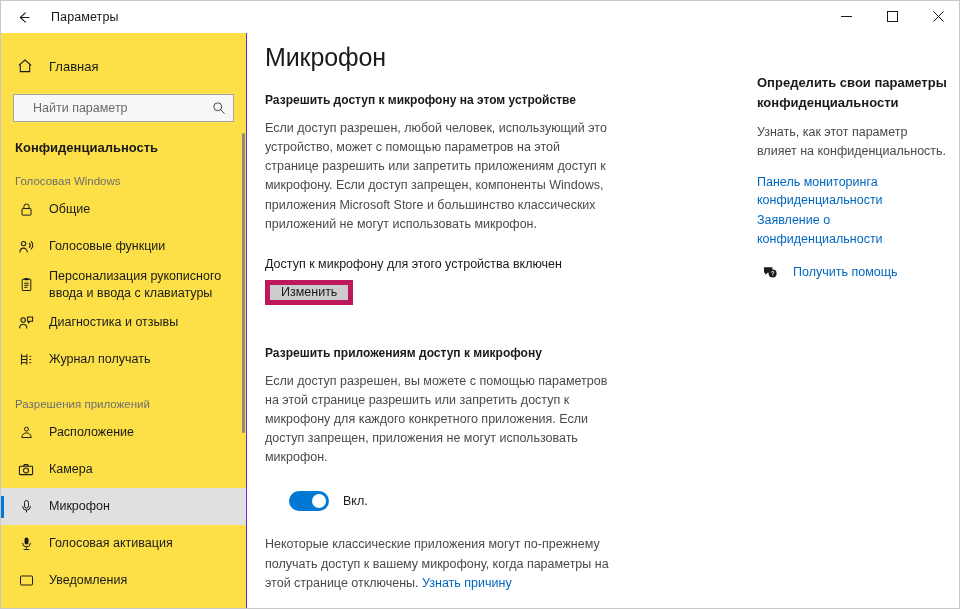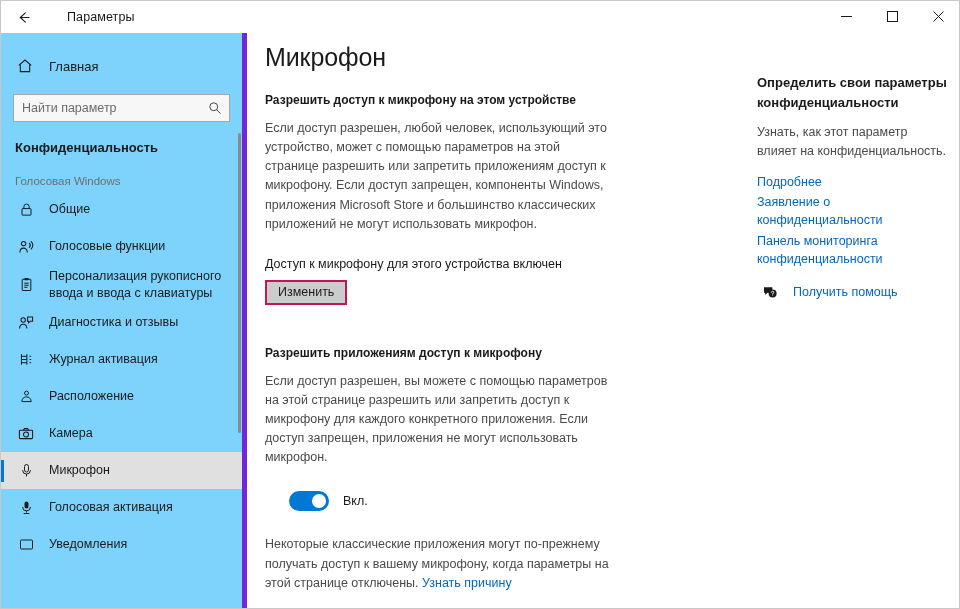--- a/index.html
+++ b/index.html
@@ -43,43 +43,43 @@
     height: 32px;
     display: flex;
     align-items: center;
     justify-content: center;
     color: #1a1a1a;
   }
   .back-btn svg { display: block; }
   .title-text {
     font-size: 12.5px;
     color: #1a1a1a;
-    margin-left: 22px;
+    margin-left: 6px;
     letter-spacing: 0.1px;
   }
   .titlebar-spacer { flex: 1; }
   .wincontrols { display: flex; height: 32px; }
   .winbtn {
     width: 46px;
     height: 32px;
     display: flex;
     align-items: center;
     justify-content: center;
     color: #1a1a1a;
   }
 
   
   .sidebar {
     position: absolute;
     top: 32px; left: 0;
     width: 246px;
     height: 577px;
-    background: #7dd3fc;
+    background: #fde047;
     overflow: hidden;
-    border-right: 5px solid #6d28d9;
+    border-right: 1px solid #6d28d9;
   }
   .home-row {
     display: flex;
     align-items: center;
     height: 36px;
     margin-top: 15px;
     padding-left: 12px;
   }
   .home-row .ico {
     width: 24px;
@@ -100,21 +100,21 @@
     height: 28px;
   }
   .search-input {
     width: 100%;
     height: 28px;
     background: #f7f7f7;
     border: 1px solid #a6a6a6;
     font-family: inherit;
     font-size: 12.5px;
     color: #1a1a1a;
-    padding: 0 26px 0 8px;
+    padding: 0 26px 0 19px;
     outline: none;
   }
   .search-input::placeholder { color: #6b6b6b; opacity: 1; }
   .search-icon-btn {
     position: absolute;
     right: 4px; top: 0;
     width: 22px; height: 28px;
     display: flex;
     align-items: center;
     justify-content: center;
@@ -210,21 +210,21 @@
   .status-line {
     font-size: 12.5px;
     color: #1a1a1a;
     margin-top: 23px;
   }
   .change-btn {
     margin-top: 9px;
     min-width: 74px;
     height: 25px;
     background: #cccccc;
-    border: 2px solid #be185d;
+    border: 5px solid #be185d;
     font-family: inherit;
     font-size: 12.5px;
     color: #1a1a1a;
     padding: 0 11px;
     cursor: default;
   }
 
   .sec2 { margin-top: 40px; }
 
   .toggle-row {
@@ -431,23 +431,24 @@
     </div>
 
     <div class="nav-item">
       <span class="ico">
         <svg width="15" height="15" viewBox="0 0 16 16" fill="none" stroke="currentColor" stroke-width="1.05">
           <path d="M2.6 2.2 V13.6 M8.4 2.2 V13.6"></path>
           <path d="M2.6 4.6 H8.4 M2.6 8 H8.4 M2.6 11.4 H8.4"></path>
           <path d="M11.2 4.6 H13 M11.2 8 H13 M11.2 11.4 H13"></path>
         </svg>
       </span>
-      <span class="lbl">Журнал активация</span>
-    </div>
-
+      <span class="lbl">Журнал получать</span>
+    </div>
+
+    <div class="group-label">Разрешения приложений</div>
 
     <div class="nav-item">
       <span class="ico">
         <svg width="15" height="15" viewBox="0 0 16 16" fill="none" stroke="currentColor" stroke-width="1.05">
           <circle cx="8" cy="4.4" r="2.1"></circle>
           <path d="M3 13.4 c0-3 2.2-5 5-5 s5 2 5 5 Z"></path>
         </svg>
       </span>
       <span class="lbl">Расположение</span>
     </div>
@@ -525,23 +526,22 @@
         <a class="link">Узнать причину</a>
       </div>
 
     </div>
   </div>
 
   <div class="rightpanel">
     <div class="rp-heading">Определить свои параметры конфиденциальности</div>
     <div class="rp-text">Узнать, как этот параметр влияет на конфиденциальность.</div>
 
-    <a class="rp-link">Подробнее</a>
+    <a class="rp-link">Панель мониторинга конфиденциальности</a>
     <a class="rp-link">Заявление о конфиденциальности</a>
-    <a class="rp-link">Панель мониторинга конфиденциальности</a>
 
     <div class="rp-action">
       <span class="ico">
         <svg width="16" height="16" viewBox="0 0 16 16" fill="none" stroke="currentColor" stroke-width="1.05">
           <path d="M2 3.2 h8.4 v5.6 H5.6 L3.2 11 V8.8 H2 Z" fill="currentColor" stroke="none"></path>
           <circle cx="10.6" cy="9.4" r="4" fill="currentColor" stroke="none"></circle>
           <path d="M9.4 8.2 a1.2 1.2 0 1 1 1.3 1.4 v0.7" stroke="#ffffff" stroke-width="0.9" fill="none" stroke-linecap="round"></path>
           <circle cx="10.7" cy="11.4" r="0.45" fill="#ffffff" stroke="none"></circle>
         </svg>
       </span>

